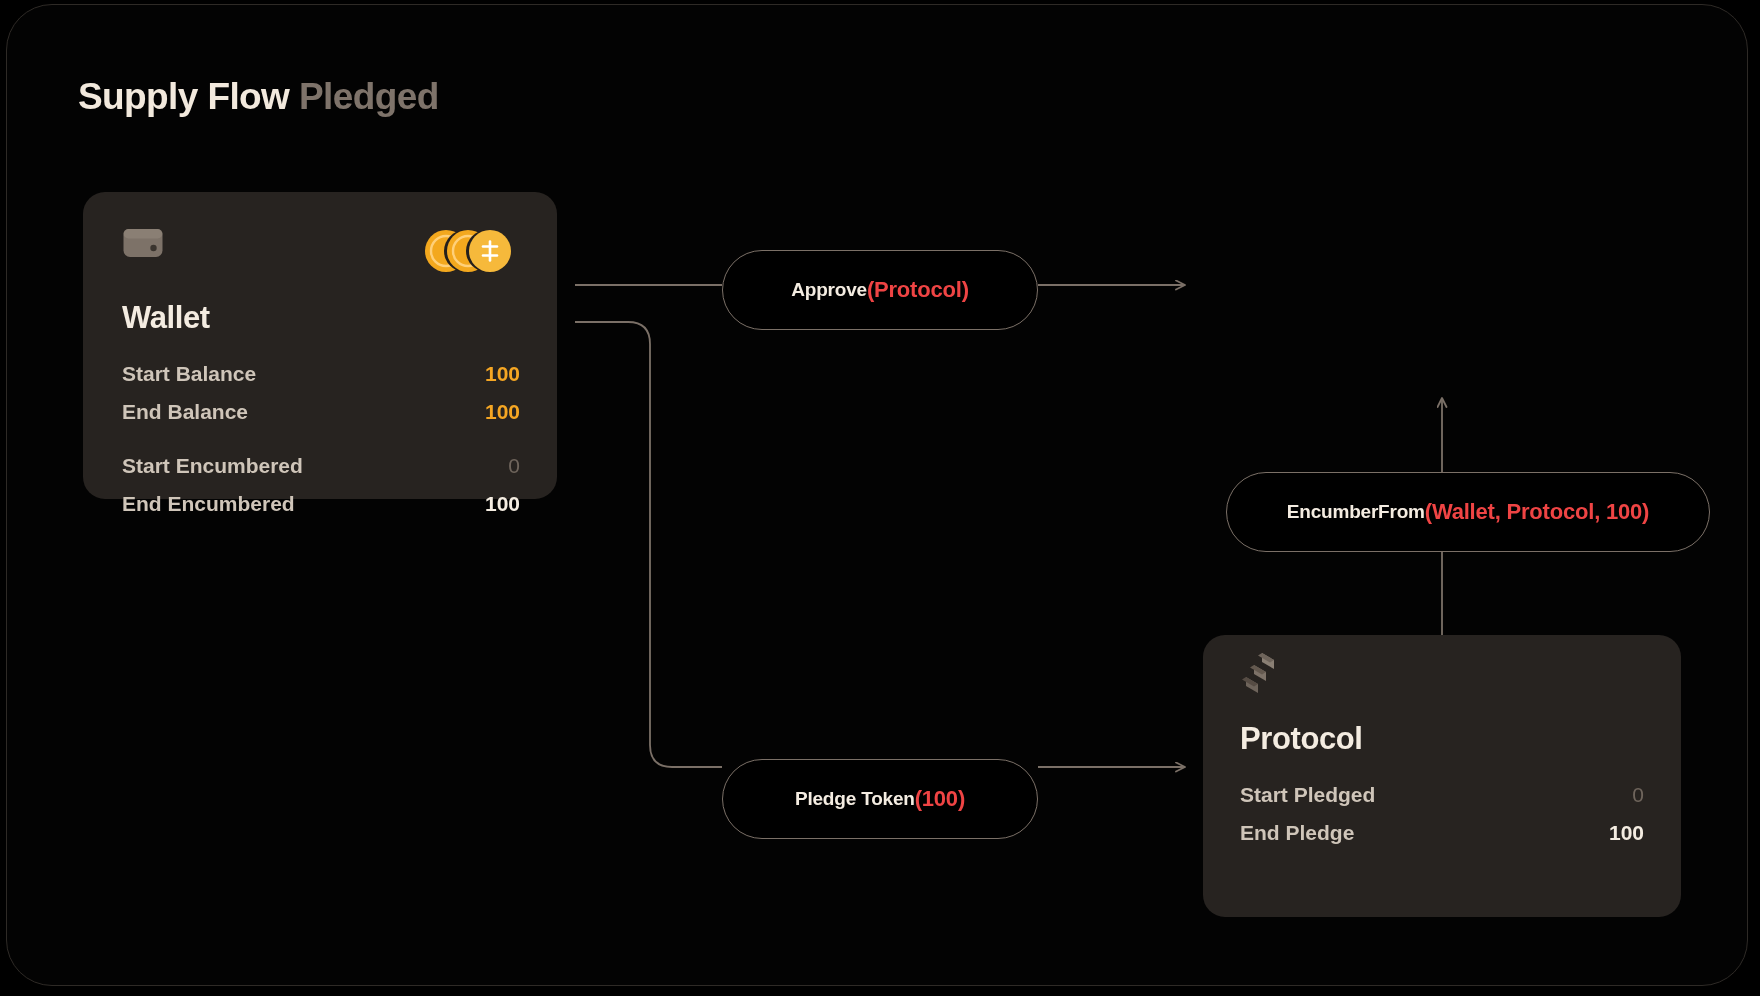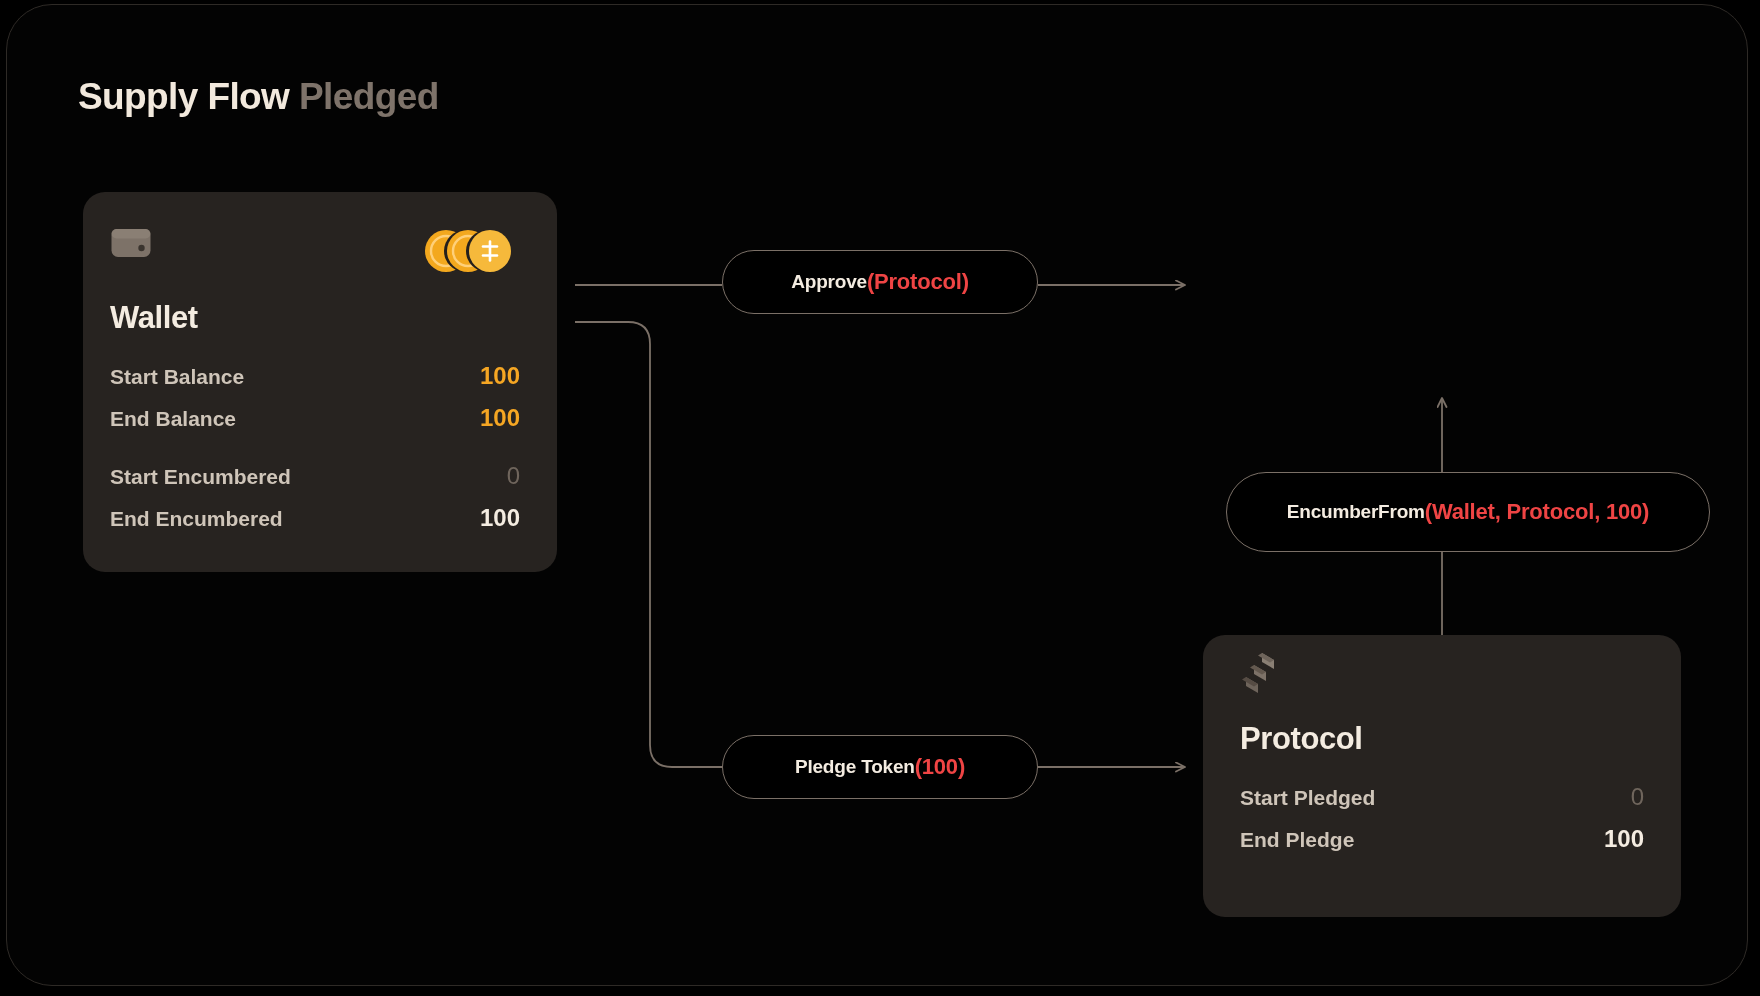--- a/index.html
+++ b/index.html
@@ -51,22 +51,22 @@
   .card {
     position: absolute;
     background: #272320;
     border-radius: 22px;
     box-sizing: border-box;
   }
   #wallet-card {
     left: 83px;
     top: 192px;
     width: 474px;
-    height: 380px;
-    padding: 34px 37px 0 27px;
+    height: 307px;
+    padding: 34px 37px 0 39px;
   }
   #token-card {
     left: 1203px;
     top: 192px;
     width: 478px;
     height: 190px;
     padding: 30px 37px 0 37px;
   }
   #protocol-card {
     left: 1203px;
@@ -112,21 +112,21 @@
     align-items: baseline;
     margin-bottom: 14px;
   }
   .stat-row.gap-before { margin-top: 30px; }
   .stat-label {
     font-size: 21px;
     color: #cfc5b9;
     font-weight: 700;
   }
   .stat-value {
-    font-size: 24px;
+    font-size: 21px;
     font-weight: 700;
   }
   .stat-value.accent { color: #f5a623; }
   .stat-value.muted  { color: #6f655c; font-weight: 400; }
   .stat-value.bright { color: #f4ece1; }
 
   
   .pill {
     position: absolute;
     border: 1.6px solid #7b7067;
@@ -147,27 +147,27 @@
   .pill .args {
     color: #ef4444;
     font-size: 22px;
     font-weight: 700;
     letter-spacing: -0.2px;
   }
   #pill-approve {
     left: 722px;
     top: 250px;
     width: 316px;
-    height: 64px;
+    height: 80px;
   }
   #pill-pledge {
     left: 722px;
-    top: 735px;
+    top: 759px;
     width: 316px;
-    height: 64px;
+    height: 80px;
   }
   #pill-encumber {
     left: 1226px;
     top: 472px;
     width: 484px;
     height: 80px;
   }
 
   
   #connectors {

